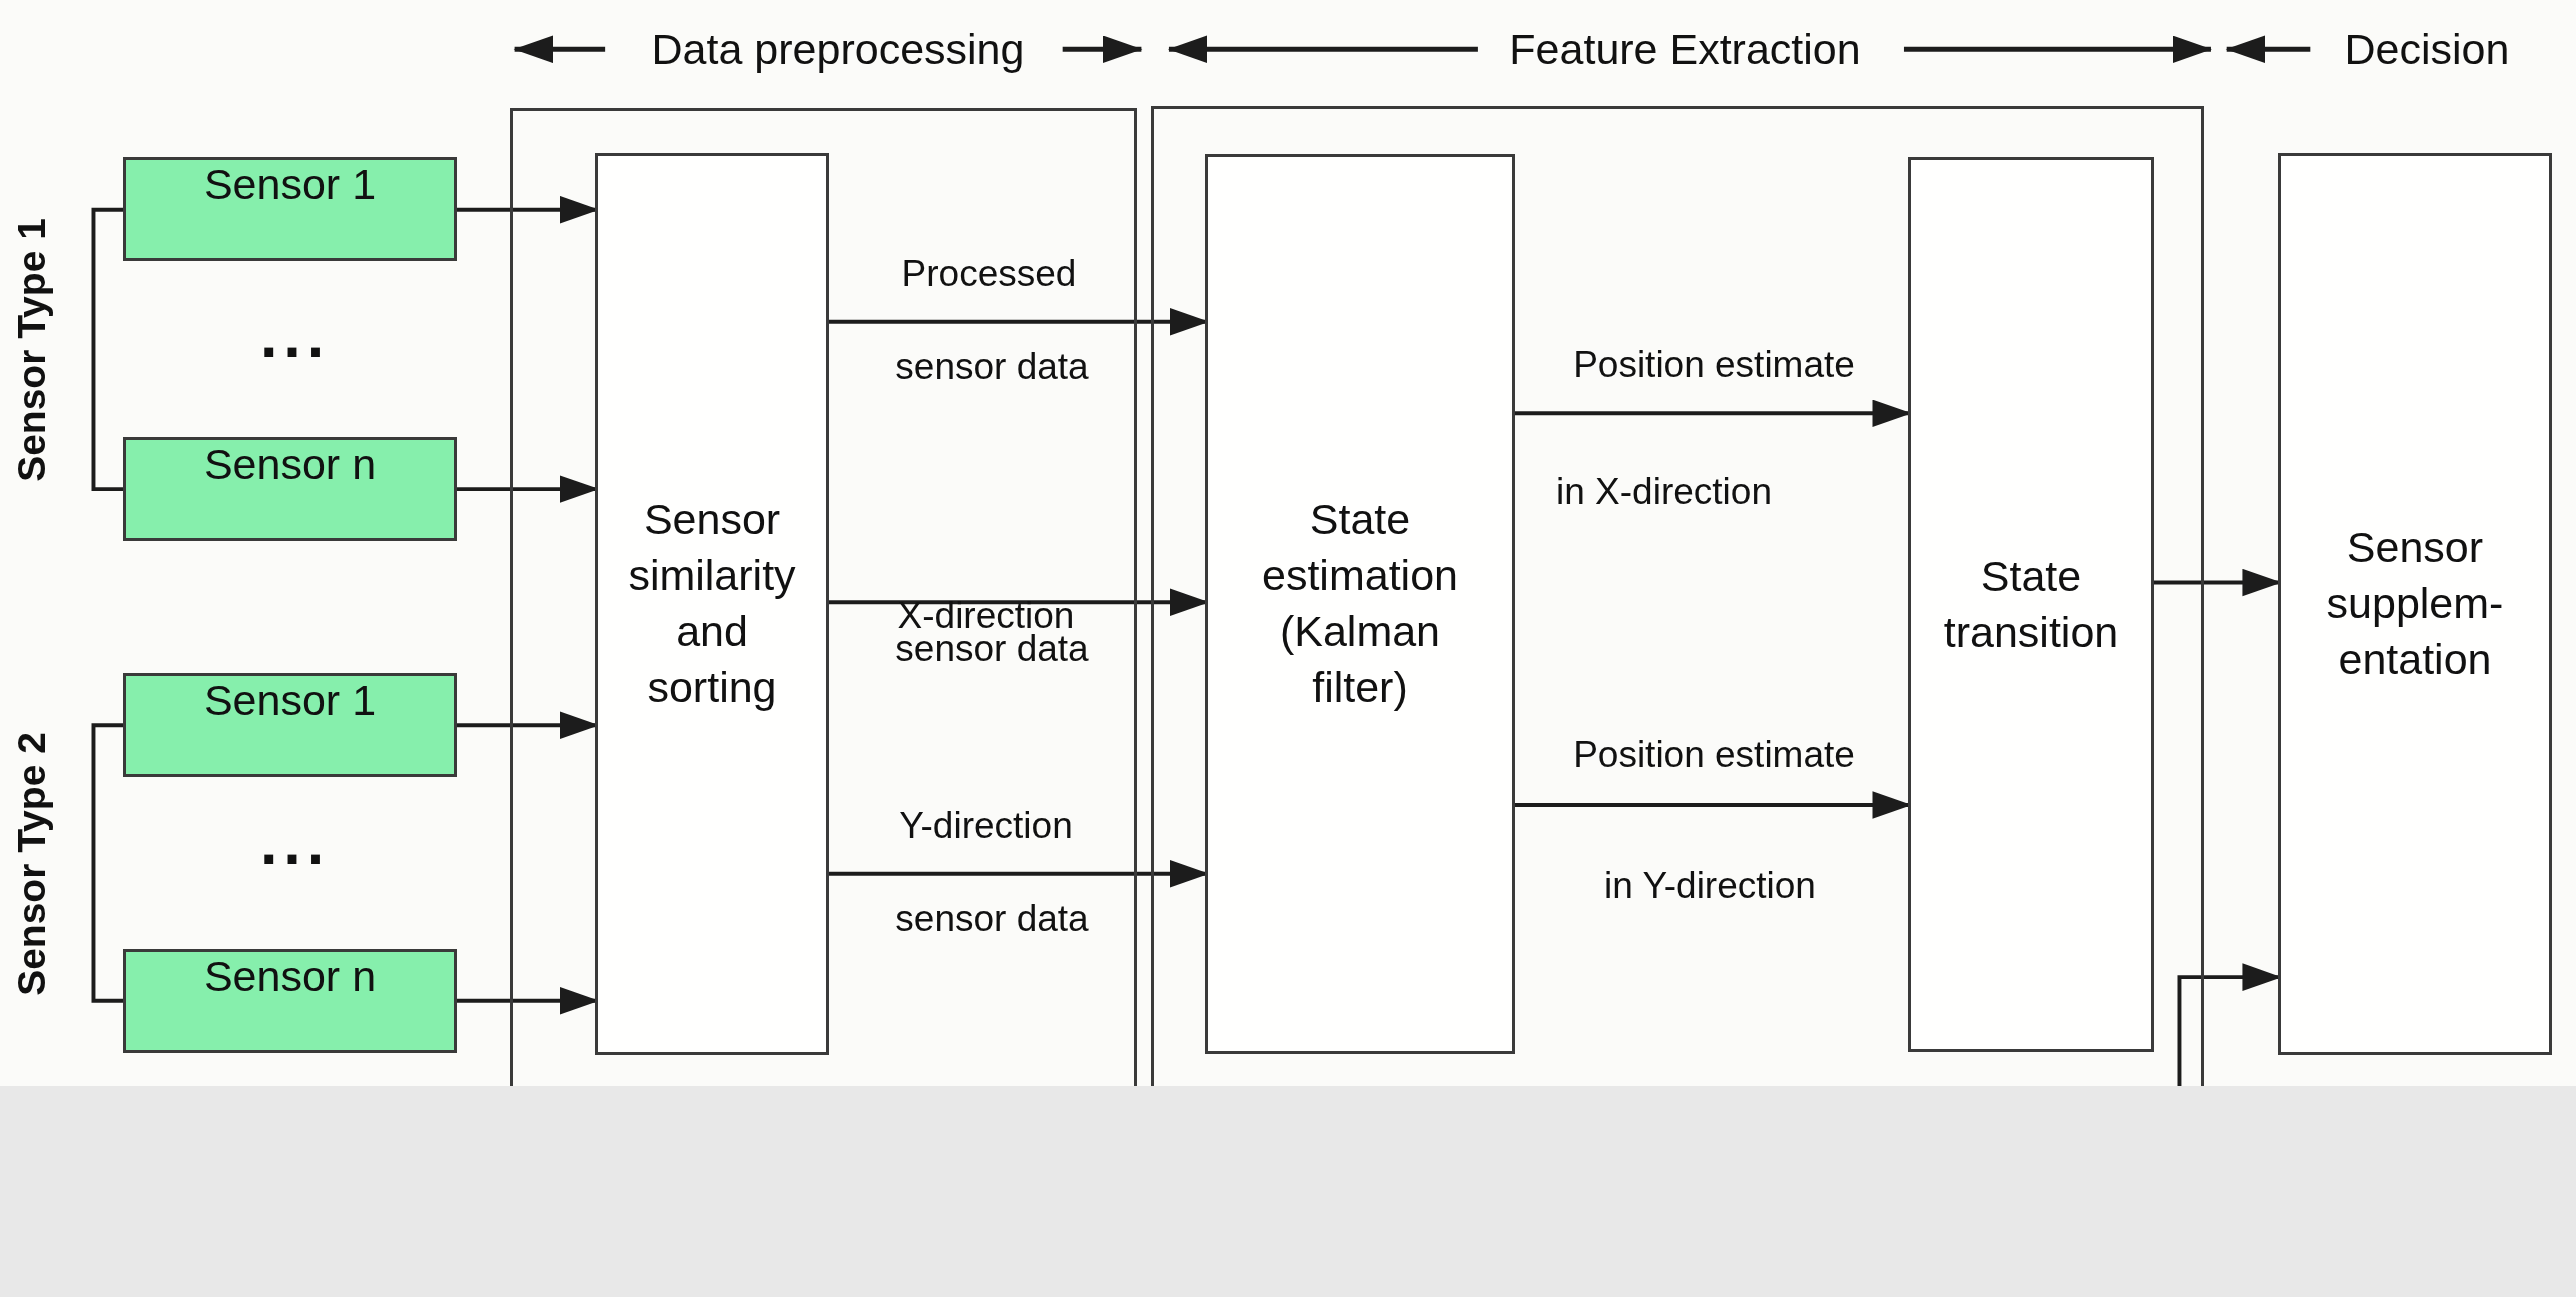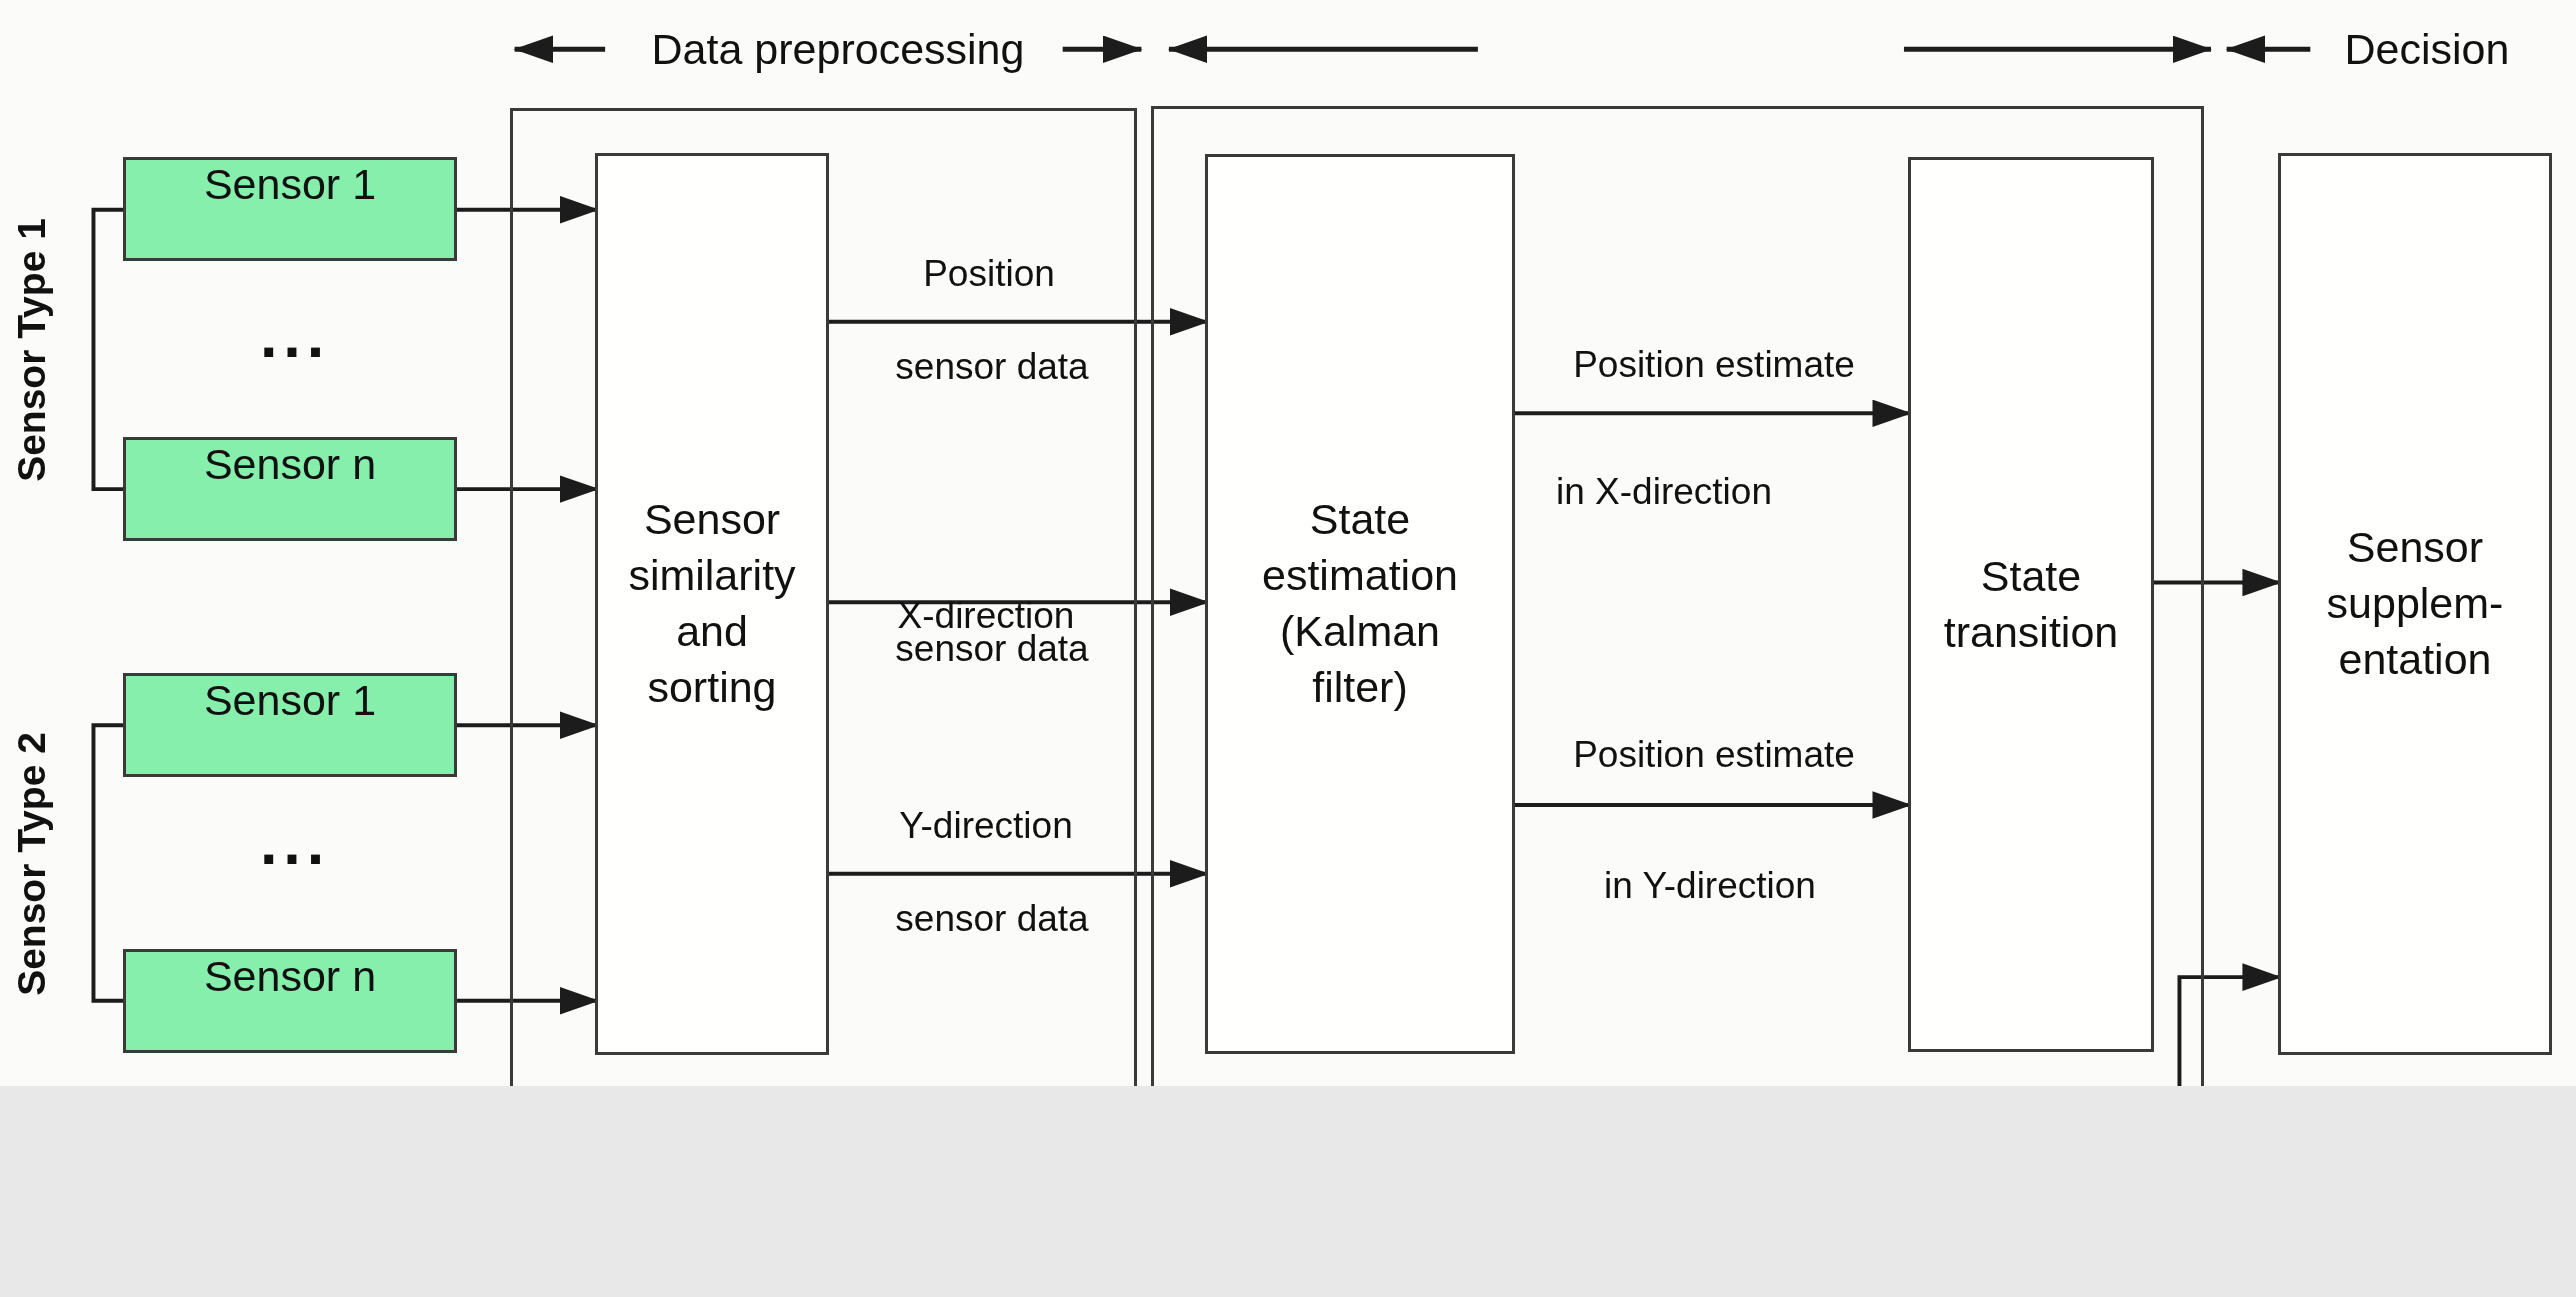--- a/index.html
+++ b/index.html
@@ -75,20 +75,21 @@
     <path d="M460,1240 L2215,1240 L2215,993 L2318,993" fill="none" stroke="#1c1c1c" stroke-width="4" marker-end="url(#ah)"></path>
 
     <line x1="615" y1="50" x2="523" y2="50" stroke="#1c1c1c" stroke-width="5" marker-end="url(#ah)"></line>
     <line x1="1080" y1="50" x2="1160" y2="50" stroke="#1c1c1c" stroke-width="5" marker-end="url(#ah)"></line>
     <line x1="1502" y1="50" x2="1188" y2="50" stroke="#1c1c1c" stroke-width="5" marker-end="url(#ah)"></line>
     <line x1="1935" y1="50" x2="2247" y2="50" stroke="#1c1c1c" stroke-width="5" marker-end="url(#ah)"></line>
     <line x1="2348" y1="50" x2="2263" y2="50" stroke="#1c1c1c" stroke-width="5" marker-end="url(#ah)"></line>
   </svg>
 
   <div class="hlabel" style="left:838px; top:49px;">Data preprocessing</div>
+  <div class="hlabel" style="left:1685px; top:49px;">Feature Extraction</div>
   <div class="hlabel" style="left:2427px; top:49px;">Decision</div>
 
   <div class="container-box" style="left:510px; top:108px; width:627px; height:1019px;"></div>
   <div class="container-box" style="left:1151px; top:106px; width:1053px; height:1020px;"></div>
 
   <div class="vlabel" style="left:32px; top:350px;">Sensor Type 1</div>
   <div class="sensor-box" style="left:123px; top:157px; width:334px; height:104px;">
     <span>Sensor 1</span>
   </div>
   <div class="dots" style="left:295px; top:335px;">...</div>
@@ -124,21 +125,21 @@
   <div class="block" style="left:1908px; top:157px; width:246px; height:895px;">
     <span>State
 transition</span>
   </div>
   <div class="block" style="left:2278px; top:153px; width:274px; height:902px;">
     <span>Sensor
 supplem-
 entation</span>
   </div>
 
-  <div class="flabel" style="left:989px; top:274px;">Position</div>
+  <div class="flabel" style="left:989px; top:274px;">Processed</div>
   <div class="flabel" style="left:992px; top:367px;">sensor data</div>
 
   <div class="flabel" style="left:986px; top:586px;margin-top:30px;">X-direction</div>
   <div class="flabel" style="left:992px; top:649px;">sensor data</div>
 
   <div class="flabel" style="left:986px; top:826px;">Y-direction</div>
   <div class="flabel" style="left:992px; top:919px;">sensor data</div>
 
   <div class="flabel" style="left:1714px; top:365px;">Position estimate</div>
   <div class="flabel" style="left:1664px; top:460px;margin-top:32px;">in X-direction</div>

